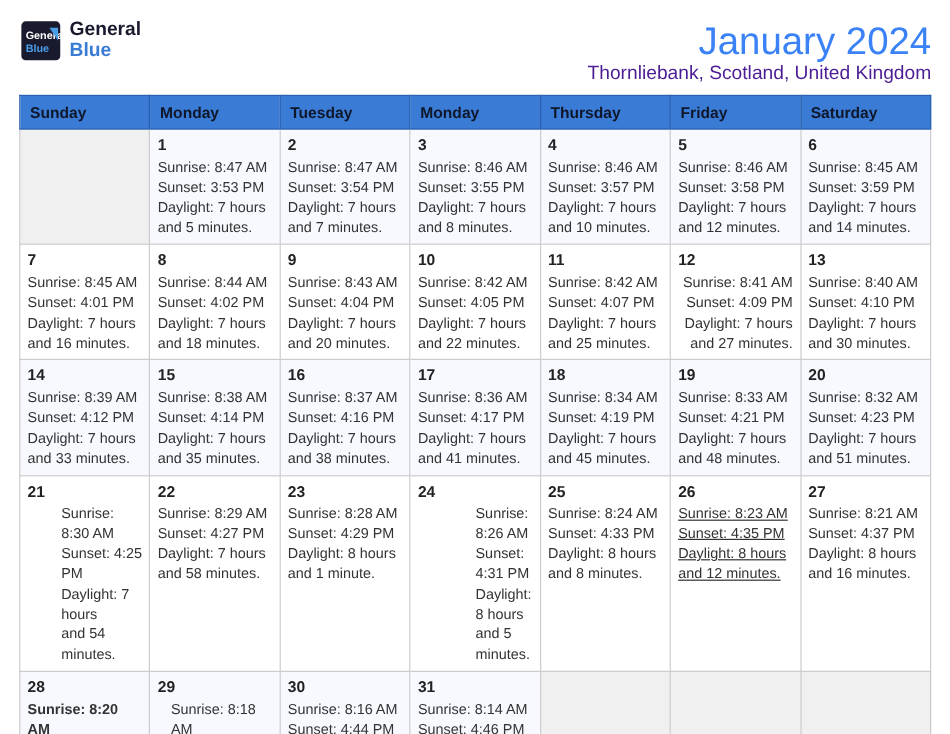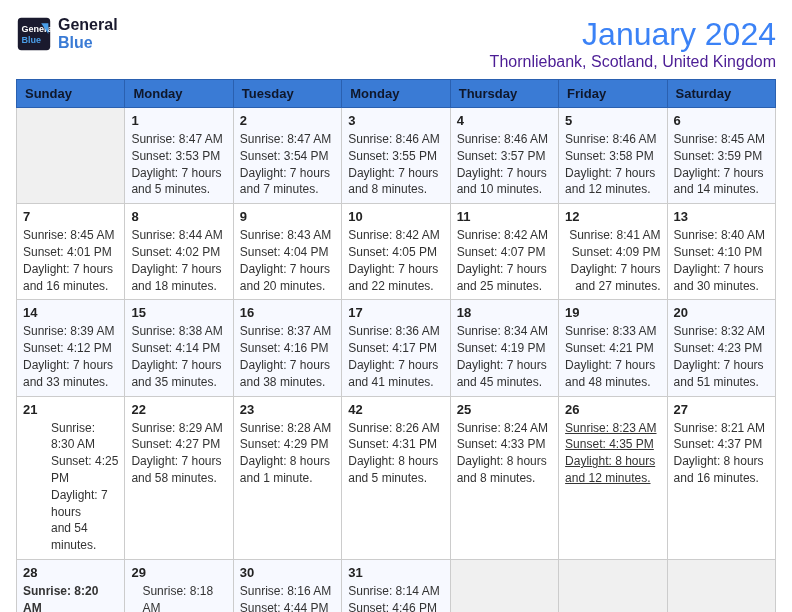--- a/index.html
+++ b/index.html
@@ -276,22 +276,22 @@
 and 58 minutes.</div>
         </td>
         <td>
           <span class="day-number">23</span>
           <div class="day-info" style="white-space: pre-line;">Sunrise: 8:28 AM
 Sunset: 4:29 PM
 Daylight: 8 hours
 and 1 minute.</div>
         </td>
         <td>
-          <span class="day-number">42</span>
-          <div class="day-info" style="white-space: pre-line;">Sunrise: 8:26 AM
+          <span class="day-number">24</span>
+          <div class="day-info" style="white-space: pre-line; margin-left: 48px;">Sunrise: 8:26 AM
 Sunset: 4:31 PM
 Daylight: 8 hours
 and 5 minutes.</div>
         </td>
         <td>
           <span class="day-number">25</span>
           <div class="day-info" style="white-space: pre-line;">Sunrise: 8:24 AM
 Sunset: 4:33 PM
 Daylight: 8 hours
 and 8 minutes.</div>

